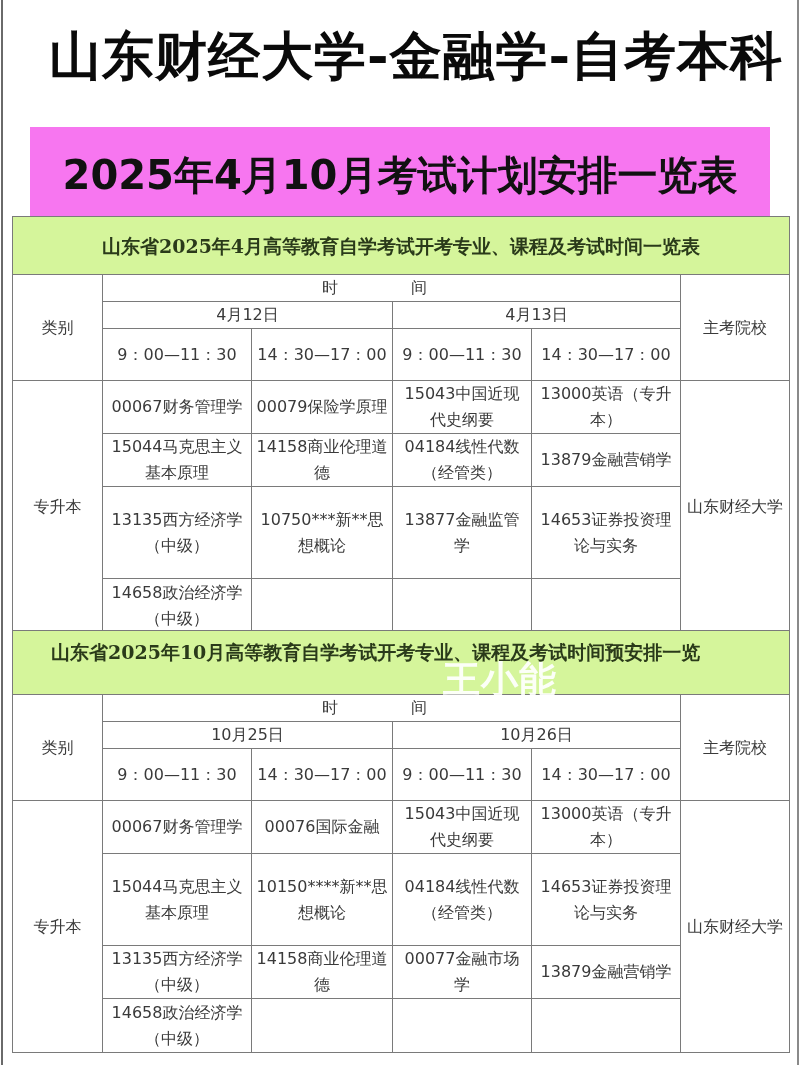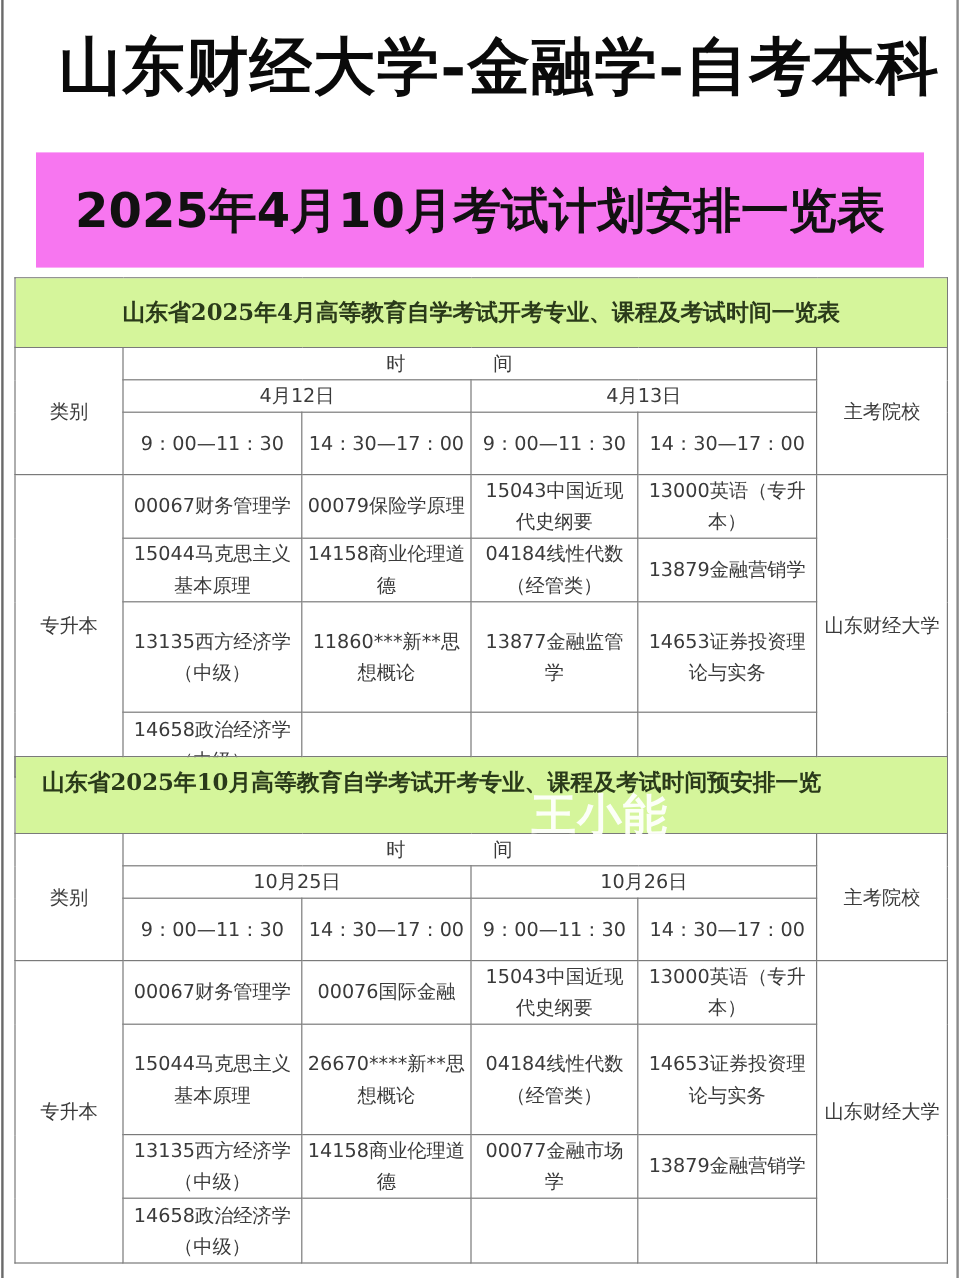--- a/index.html
+++ b/index.html
@@ -26,40 +26,40 @@
     font-family: "DejaVu Sans", "Liberation Sans", sans-serif;
   }
   .sched td {
     border: 1.5px solid #7a7a7a; text-align: center; vertical-align: middle;
     font-size: 16px; color: #3a3a3a; line-height: 26px; padding: 0 4px; background: #fff;
   }
   .sched td.green {
     background: #d5f59b; font-family: "DejaVu Serif", "Liberation Serif", serif; font-weight: bold;
     color: #2a3a1a; font-size: 19px; text-align: center; position: relative;
   }
-  .sched td.green.left { text-align: left; padding-left: 22px; vertical-align: top; padding-top: 8px; }
+  .sched td.green.left { text-align: left; padding-left: 38px; vertical-align: top; padding-top: 8px; }
   .watermark {
     position: absolute; left: 430px; top: 36px; font-family: "DejaVu Sans", sans-serif;
     font-weight: bold; font-size: 37px; color: rgba(255,255,255,0.92); letter-spacing: 1px;
   }
   .sp { letter-spacing: 34px; }
 </style>
 </head>
 <body>
 
 <div class="frame-left"></div>
 <div class="frame-right"></div>
 
 <div class="main-title">山东财经大学-金融学-自考本科</div>
 
 <div class="banner">
   <span>2025年4月10月考试计划安排一览表</span>
 </div>
 
-<table class="sched" style="top:231px;">
+<table class="sched" style="top:216px;">
   <colgroup>
     <col style="width:90px">
       <col style="width:149px">
       <col style="width:141px">
       <col style="width:139px">
       <col style="width:149px">
       <col style="width:109px">
   </colgroup>
   <tbody>
       <tr style="height:58px">
@@ -89,21 +89,21 @@
     <td rowspan="4">山东财经大学</td>
   </tr>
   <tr style="height:53px">
     <td>15044马克思主义基本原理</td>
     <td>14158商业伦理道德</td>
     <td>04184线性代数（经管类）</td>
     <td>13879金融营销学</td>
   </tr>
   <tr style="height:92px">
     <td>13135西方经济学（中级）</td>
-    <td>11860***新**思想概论</td>
+    <td>10750***新**思想概论</td>
     <td>13877金融监管学</td>
     <td>14653证券投资理论与实务</td>
   </tr>
   <tr style="height:54px">
     <td>14658政治经济学（中级）</td>
     <td></td>
     <td></td>
     <td></td>
   </tr>
 </tbody>
@@ -143,21 +143,21 @@
   <tr style="height:53px">
     <td rowspan="4">专升本</td>
     <td>00067财务管理学</td>
     <td>00076国际金融</td>
     <td>15043中国近现代史纲要</td>
     <td>13000英语（专升本）</td>
     <td rowspan="4">山东财经大学</td>
   </tr>
   <tr style="height:92px">
     <td>15044马克思主义基本原理</td>
-    <td>26670****新**思想概论</td>
+    <td>10150****新**思想概论</td>
     <td>04184线性代数（经管类）</td>
     <td>14653证券投资理论与实务</td>
   </tr>
   <tr style="height:52px">
     <td>13135西方经济学（中级）</td>
     <td>14158商业伦理道德</td>
     <td>00077金融市场学</td>
     <td>13879金融营销学</td>
   </tr>
   <tr style="height:54px">

